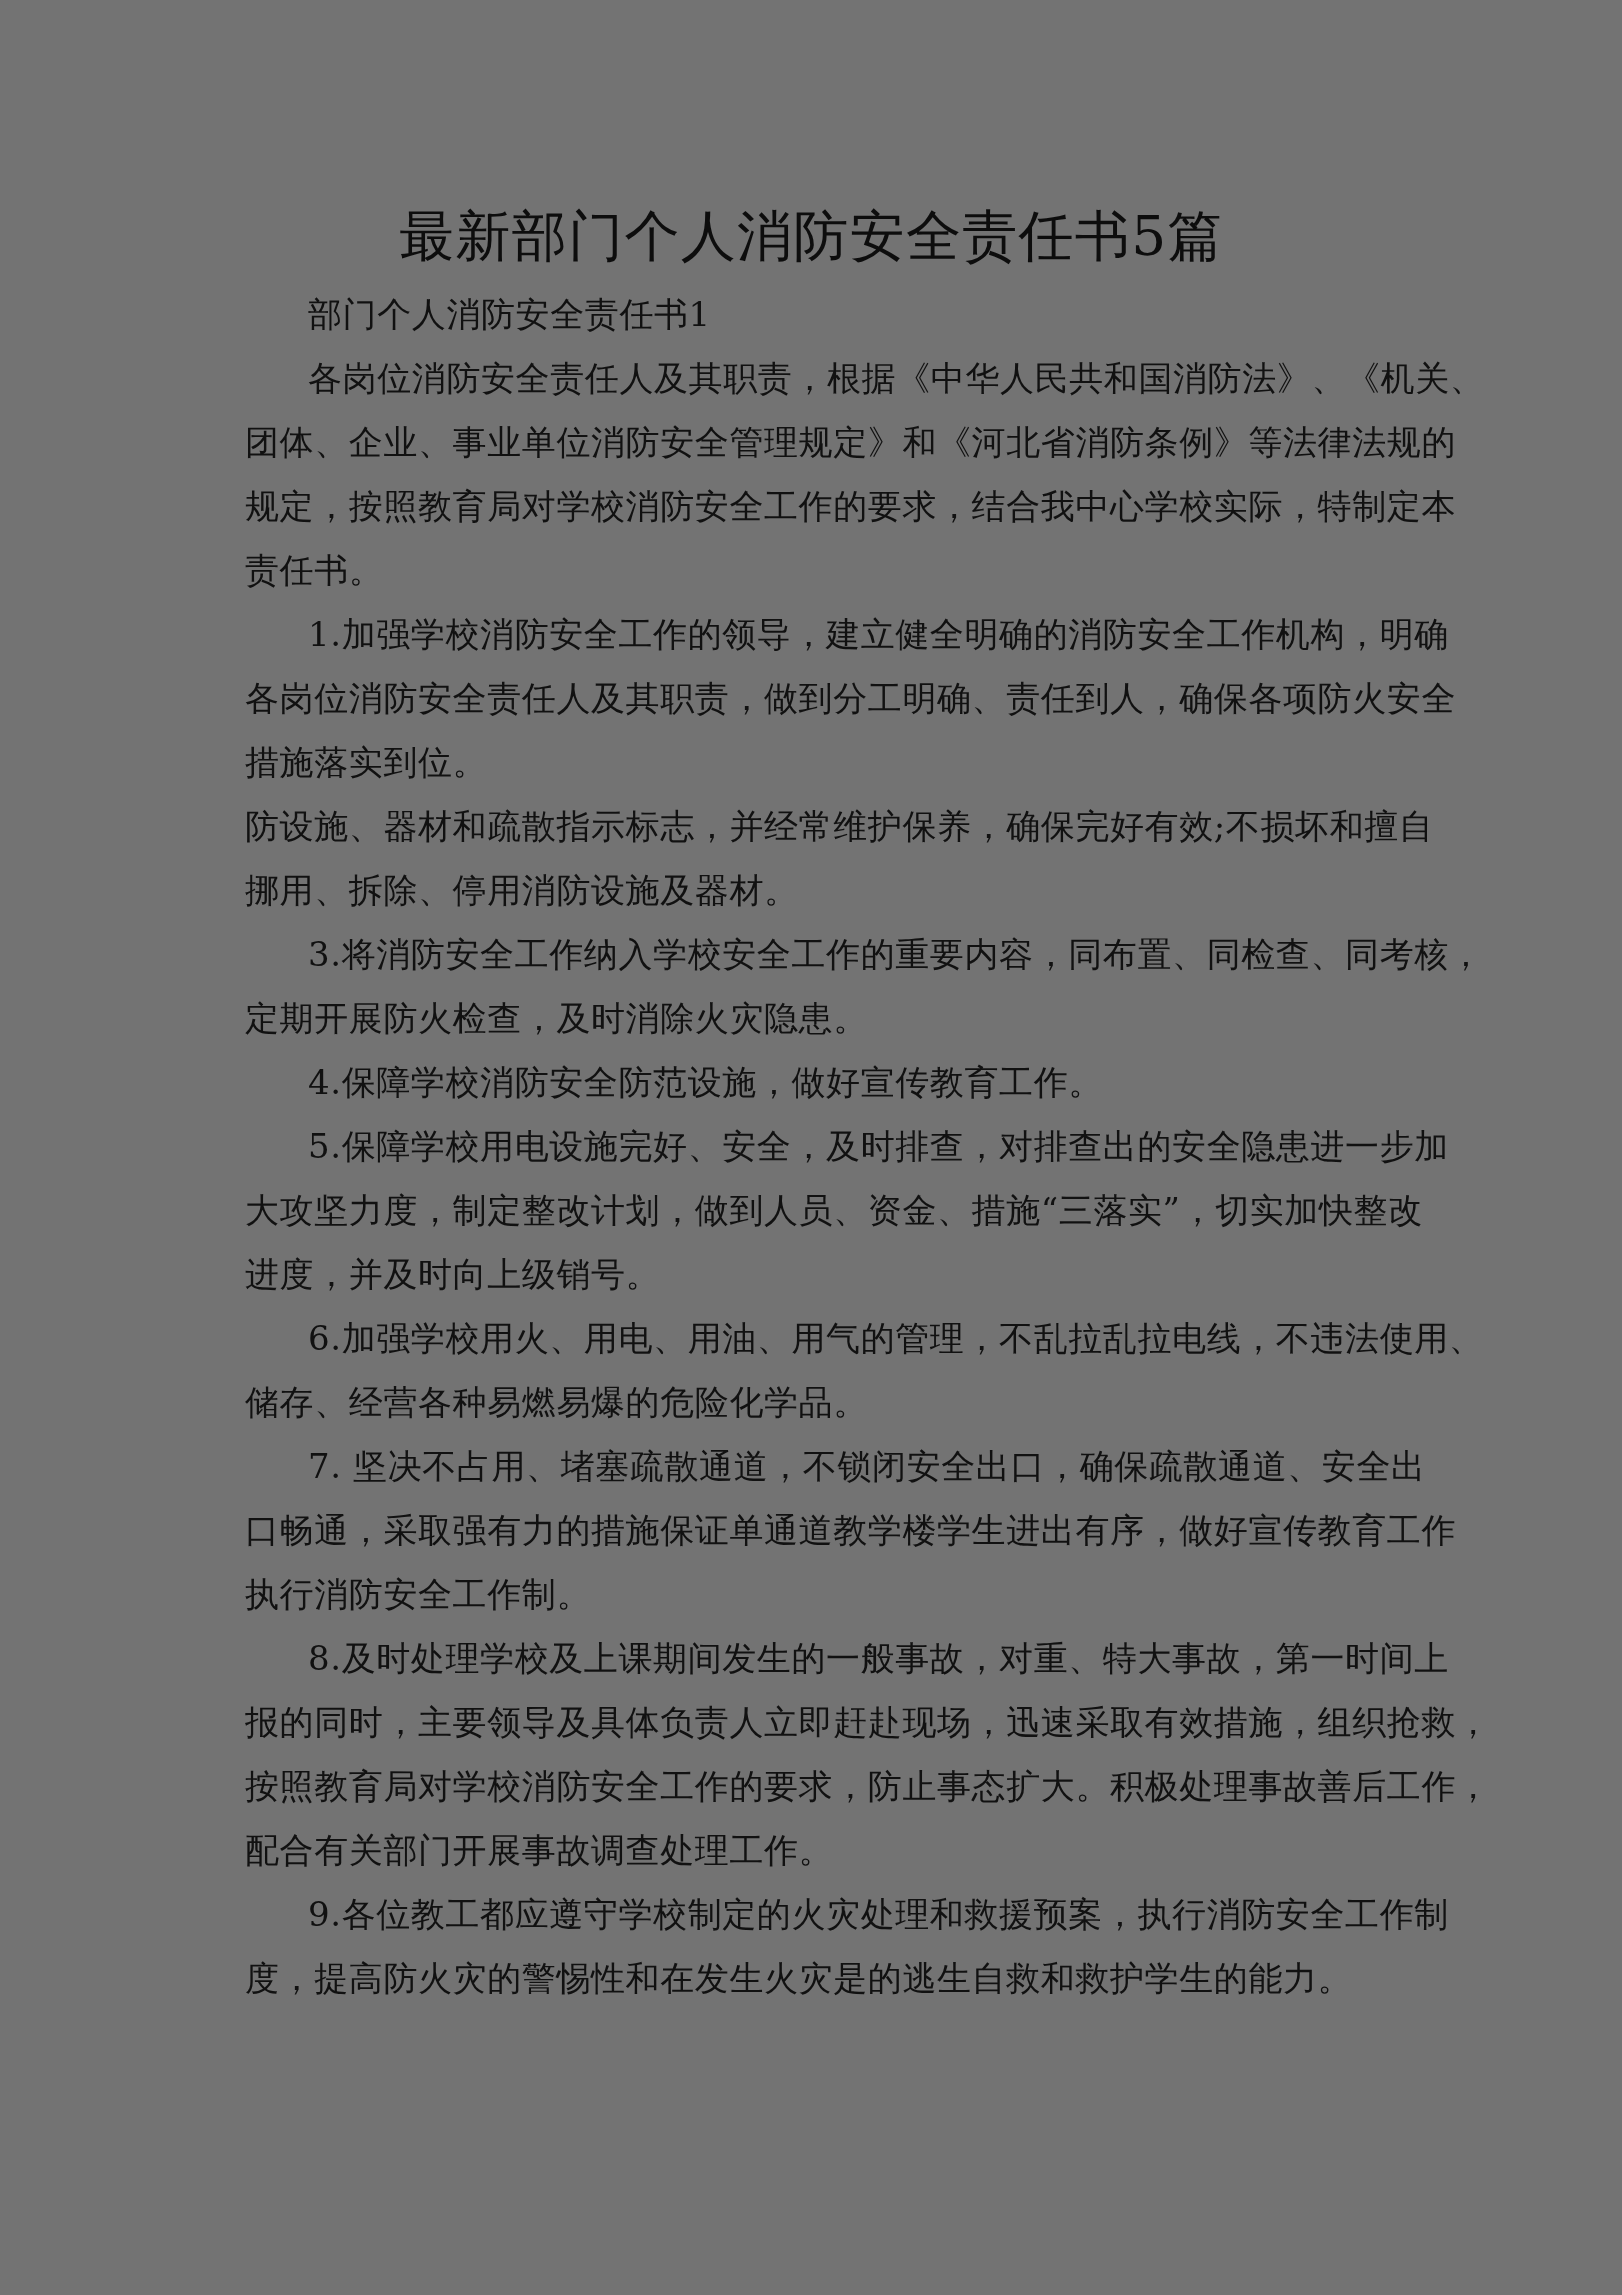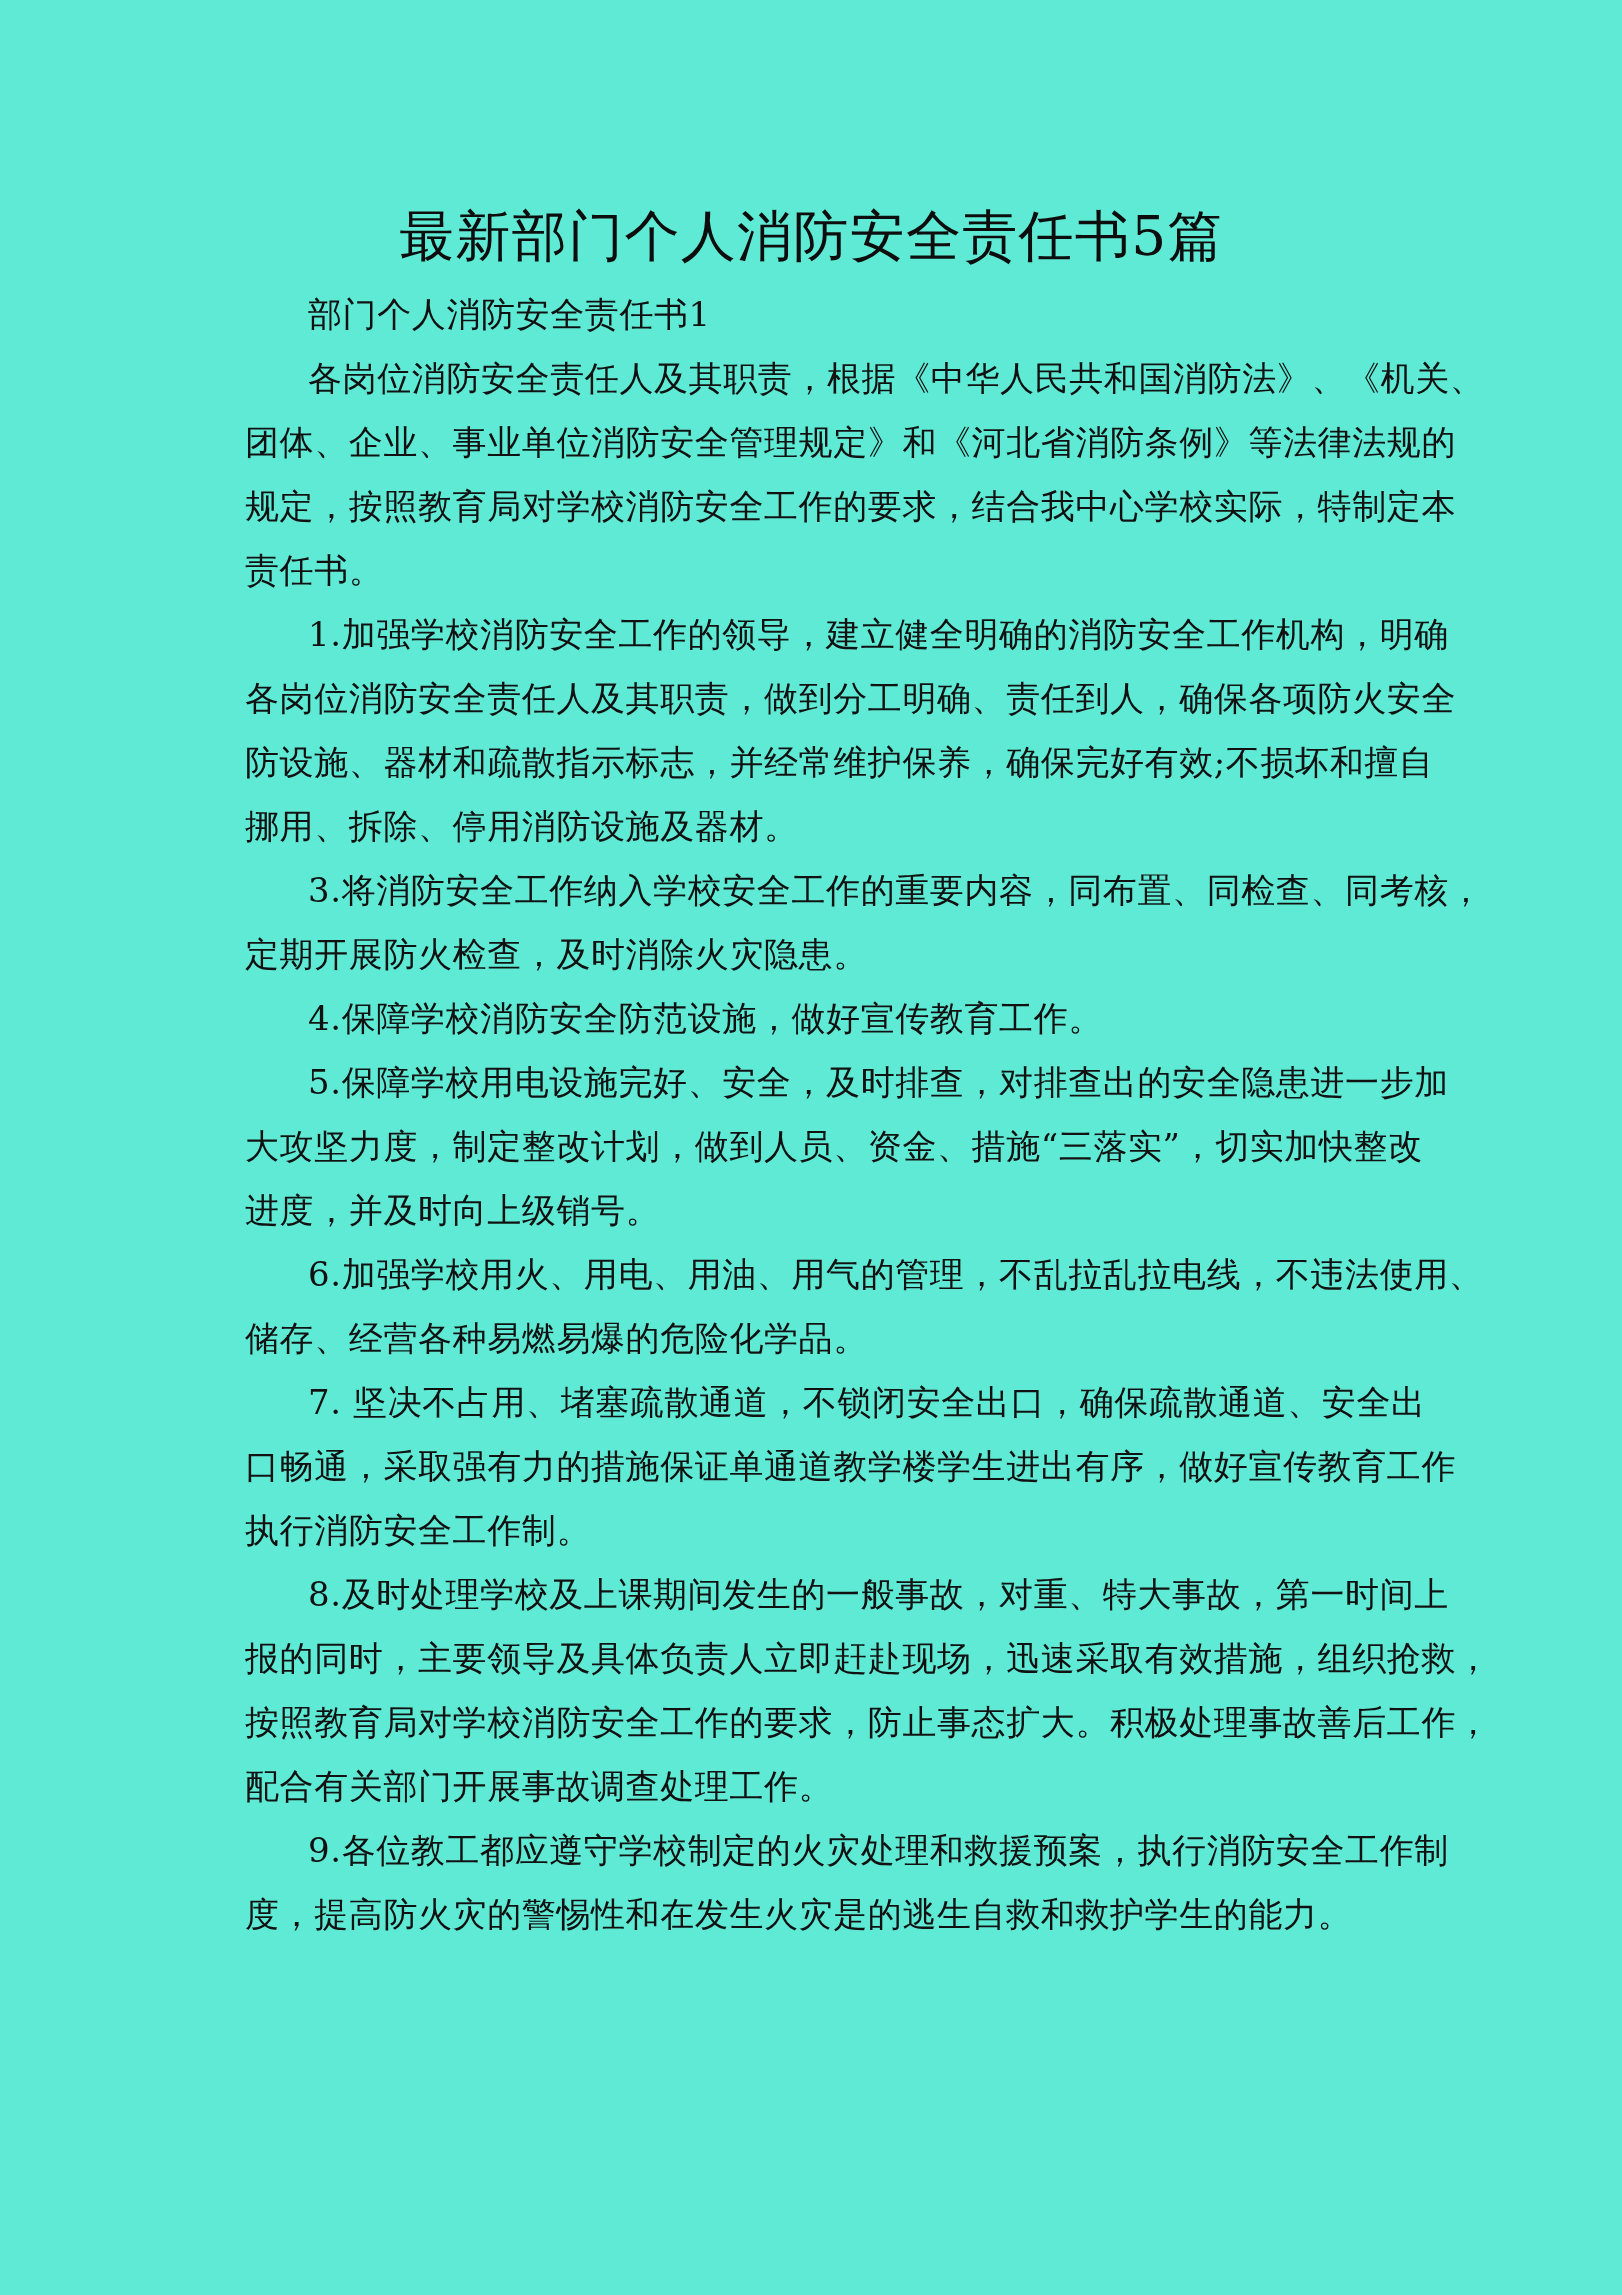--- a/index.html
+++ b/index.html
@@ -14,21 +14,21 @@
     overflow: hidden;
     font-family: "DejaVu Serif", "Liberation Serif", serif;
     color: #111111;
   }
   .page {
     position: absolute;
     left: 0;
     top: 0;
     width: 1623px;
     height: 2295px;
-    background: #5eead4;
+    background: #737373;
   }
   .doc-title {
     position: absolute;
     left: 0;
     width: 1623px;
     top: 204px;
     text-align: center;
     font-size: 55px;
     line-height: 65px;
     letter-spacing: 1.3px;
@@ -66,20 +66,21 @@
     <div>
       <span class="line indent">各岗位消防安全责任人及其职责，根据《中华人民共和国消防法》、《机关、</span>
       <span class="line">团体、企业、事业单位消防安全管理规定》和《河北省消防条例》等法律法规的</span>
       <span class="line">规定，按照教育局对学校消防安全工作的要求，结合我中心学校实际，特制定本</span>
       <span class="line">责任书。</span>
     </div>
 
     <div>
       <span class="line indent">1.加强学校消防安全工作的领导，建立健全明确的消防安全工作机构，明确</span>
       <span class="line">各岗位消防安全责任人及其职责，做到分工明确、责任到人，确保各项防火安全</span>
+      <span class="line">措施落实到位。</span>
     </div>
 
     <div>
       <span class="line">防设施、器材和疏散指示标志，并经常维护保养，确保完好有效;不损坏和擅自</span>
       <span class="line">挪用、拆除、停用消防设施及器材。</span>
     </div>
 
     <div>
       <span class="line indent">3.将消防安全工作纳入学校安全工作的重要内容，同布置、同检查、同考核，</span>
       <span class="line">定期开展防火检查，及时消除火灾隐患。</span>

